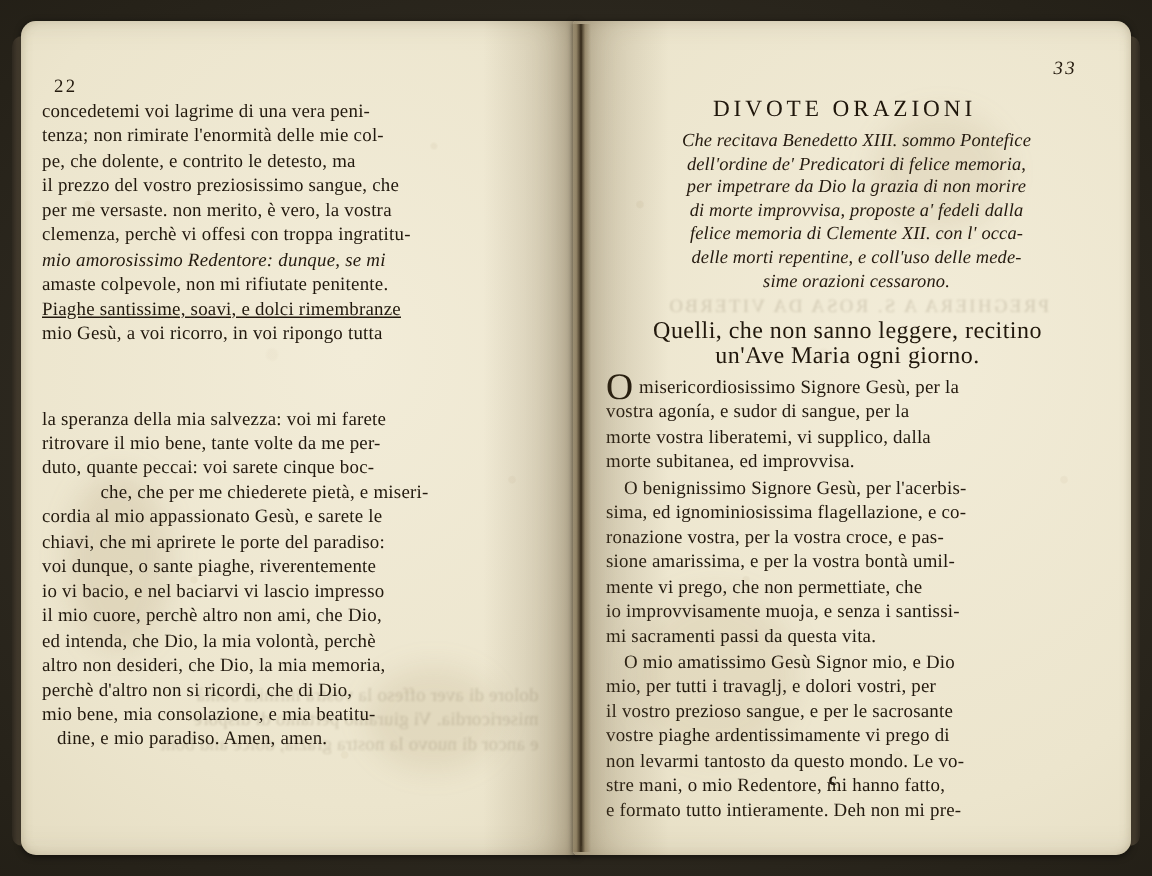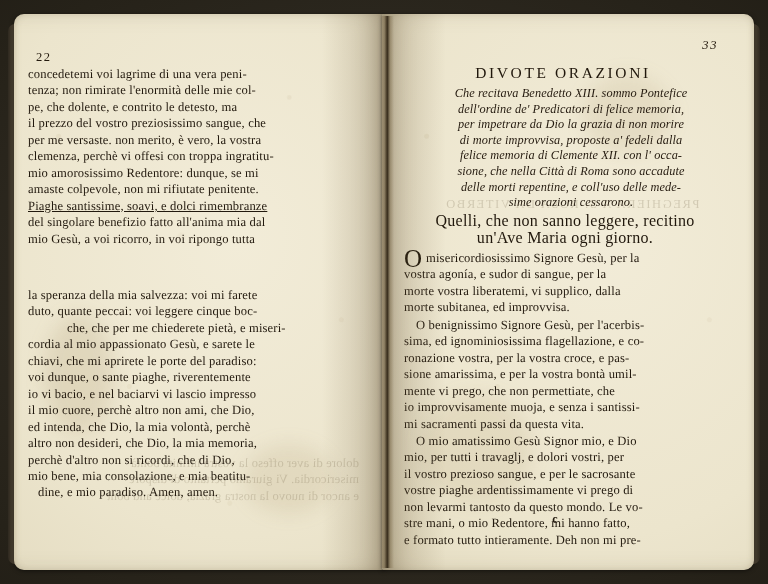--- a/index.html
+++ b/index.html
@@ -235,27 +235,27 @@
 
       <div class="textblock folio" style="left:22px;top:36px;">22</div>
 
       <div class="textblock" id="left-body" style="left:14px;top:52px;width:330px;">
           <div class="body-line" style="text-align: justify;">concedetemi voi lagrime di una vera peni-</div>
           <div class="body-line" style="text-align: justify;">tenza; non rimirate l'enormità delle mie col-</div>
           <div class="body-line" style="text-align: justify;">pe, che dolente, e contrito le detesto, ma</div>
           <div class="body-line" style="text-align: justify;">il prezzo del vostro preziosissimo sangue, che</div>
           <div class="body-line" style="text-align: justify;">per me versaste. non merito, è vero, la vostra</div>
           <div class="body-line" style="text-align: justify;">clemenza, perchè vi offesi con troppa ingratitu-</div>
-          <div class="body-line" style="text-align: justify;">mio amorosissimo Redentore: dunque, se mi</div>
+          <div class="body-line" style="text-align: justify; font-style: italic;">mio amorosissimo Redentore: dunque, se mi</div>
           <div class="body-line" style="text-align: justify;">amaste colpevole, non mi rifiutate penitente.</div>
           <div class="body-line" style="text-align: justify; text-decoration: underline;">Piaghe santissime, soavi, e dolci rimembranze</div>
-          <div class="body-line" style="text-align: justify;">del singolare benefizio fatto all'anima mia dal</div>
           <div class="body-line" style="text-align: justify;">mio Gesù, a voi ricorro, in voi ripongo tutta</div>
           <div class="body-line" style="text-align: justify; margin-top: 40px;">la speranza della mia salvezza: voi mi farete</div>
-          <div class="body-line" style="text-align: justify;">duto, quante peccai: voi leggere cinque boc-</div>
+          <div class="body-line" style="text-align: justify;">ritrovare il mio bene, tante volte da me per-</div>
+          <div class="body-line" style="text-align: justify;">duto, quante peccai: voi sarete cinque boc-</div>
           <div class="body-line" style="text-align: justify; margin-left: 39px;">che, che per me chiederete pietà, e miseri-</div>
           <div class="body-line" style="text-align: justify;">cordia al mio appassionato Gesù, e sarete le</div>
           <div class="body-line" style="text-align: justify;">chiavi, che mi aprirete le porte del paradiso:</div>
           <div class="body-line" style="text-align: justify;">voi dunque, o sante piaghe, riverentemente</div>
           <div class="body-line" style="text-align: justify;">io vi bacio, e nel baciarvi vi lascio impresso</div>
           <div class="body-line" style="text-align: justify;">il mio cuore, perchè altro non ami, che Dio,</div>
           <div class="body-line" style="text-align: justify;">ed intenda, che Dio, la mia volontà, perchè</div>
           <div class="body-line" style="text-align: justify;">altro non desideri, che Dio, la mia memoria,</div>
           <div class="body-line" style="text-align: justify;">perchè d'altro non si ricordi, che di Dio,</div>
           <div class="body-line" style="text-align: justify;">mio bene, mia consolazione, e mia beatitu-</div>
@@ -277,21 +277,20 @@
       <div class="textblock folio" style="right:36px;top:24px;font-style:italic;">33</div>
 
       <div class="textblock head-title" style="left:18px;top:50px;width:326px;">DIVOTE ORAZIONI</div>
 
       <div class="textblock" id="right-subtitle" style="left:16px;top:72px;width:346px;">
           <div class="sub-line">Che recitava Benedetto XIII. sommo Pontefice</div>
           <div class="sub-line">dell'ordine de' Predicatori di felice memoria,</div>
           <div class="sub-line">per impetrare da Dio la grazia di non morire</div>
           <div class="sub-line">di morte improvvisa, proposte a' fedeli dalla</div>
           <div class="sub-line">felice memoria di Clemente XII. con l' occa-</div>
-          <div class="sub-line">sione, che nella Città di Roma sono accadute</div>
           <div class="sub-line">delle morti repentine, e coll'uso delle mede-</div>
           <div class="sub-line">sime orazioni cessarono.</div>
         </div>
 
       <div class="textblock" id="right-rubric" style="left:10px;top:198px;width:346px;">
           <div class="rubric-line">Quelli, che non sanno leggere, recitino</div>
           <div class="rubric-line">un'Ave Maria ogni giorno.</div>
         </div>
 
       <div class="textblock" id="right-body" style="left:22px;top:236px;width:322px;">

